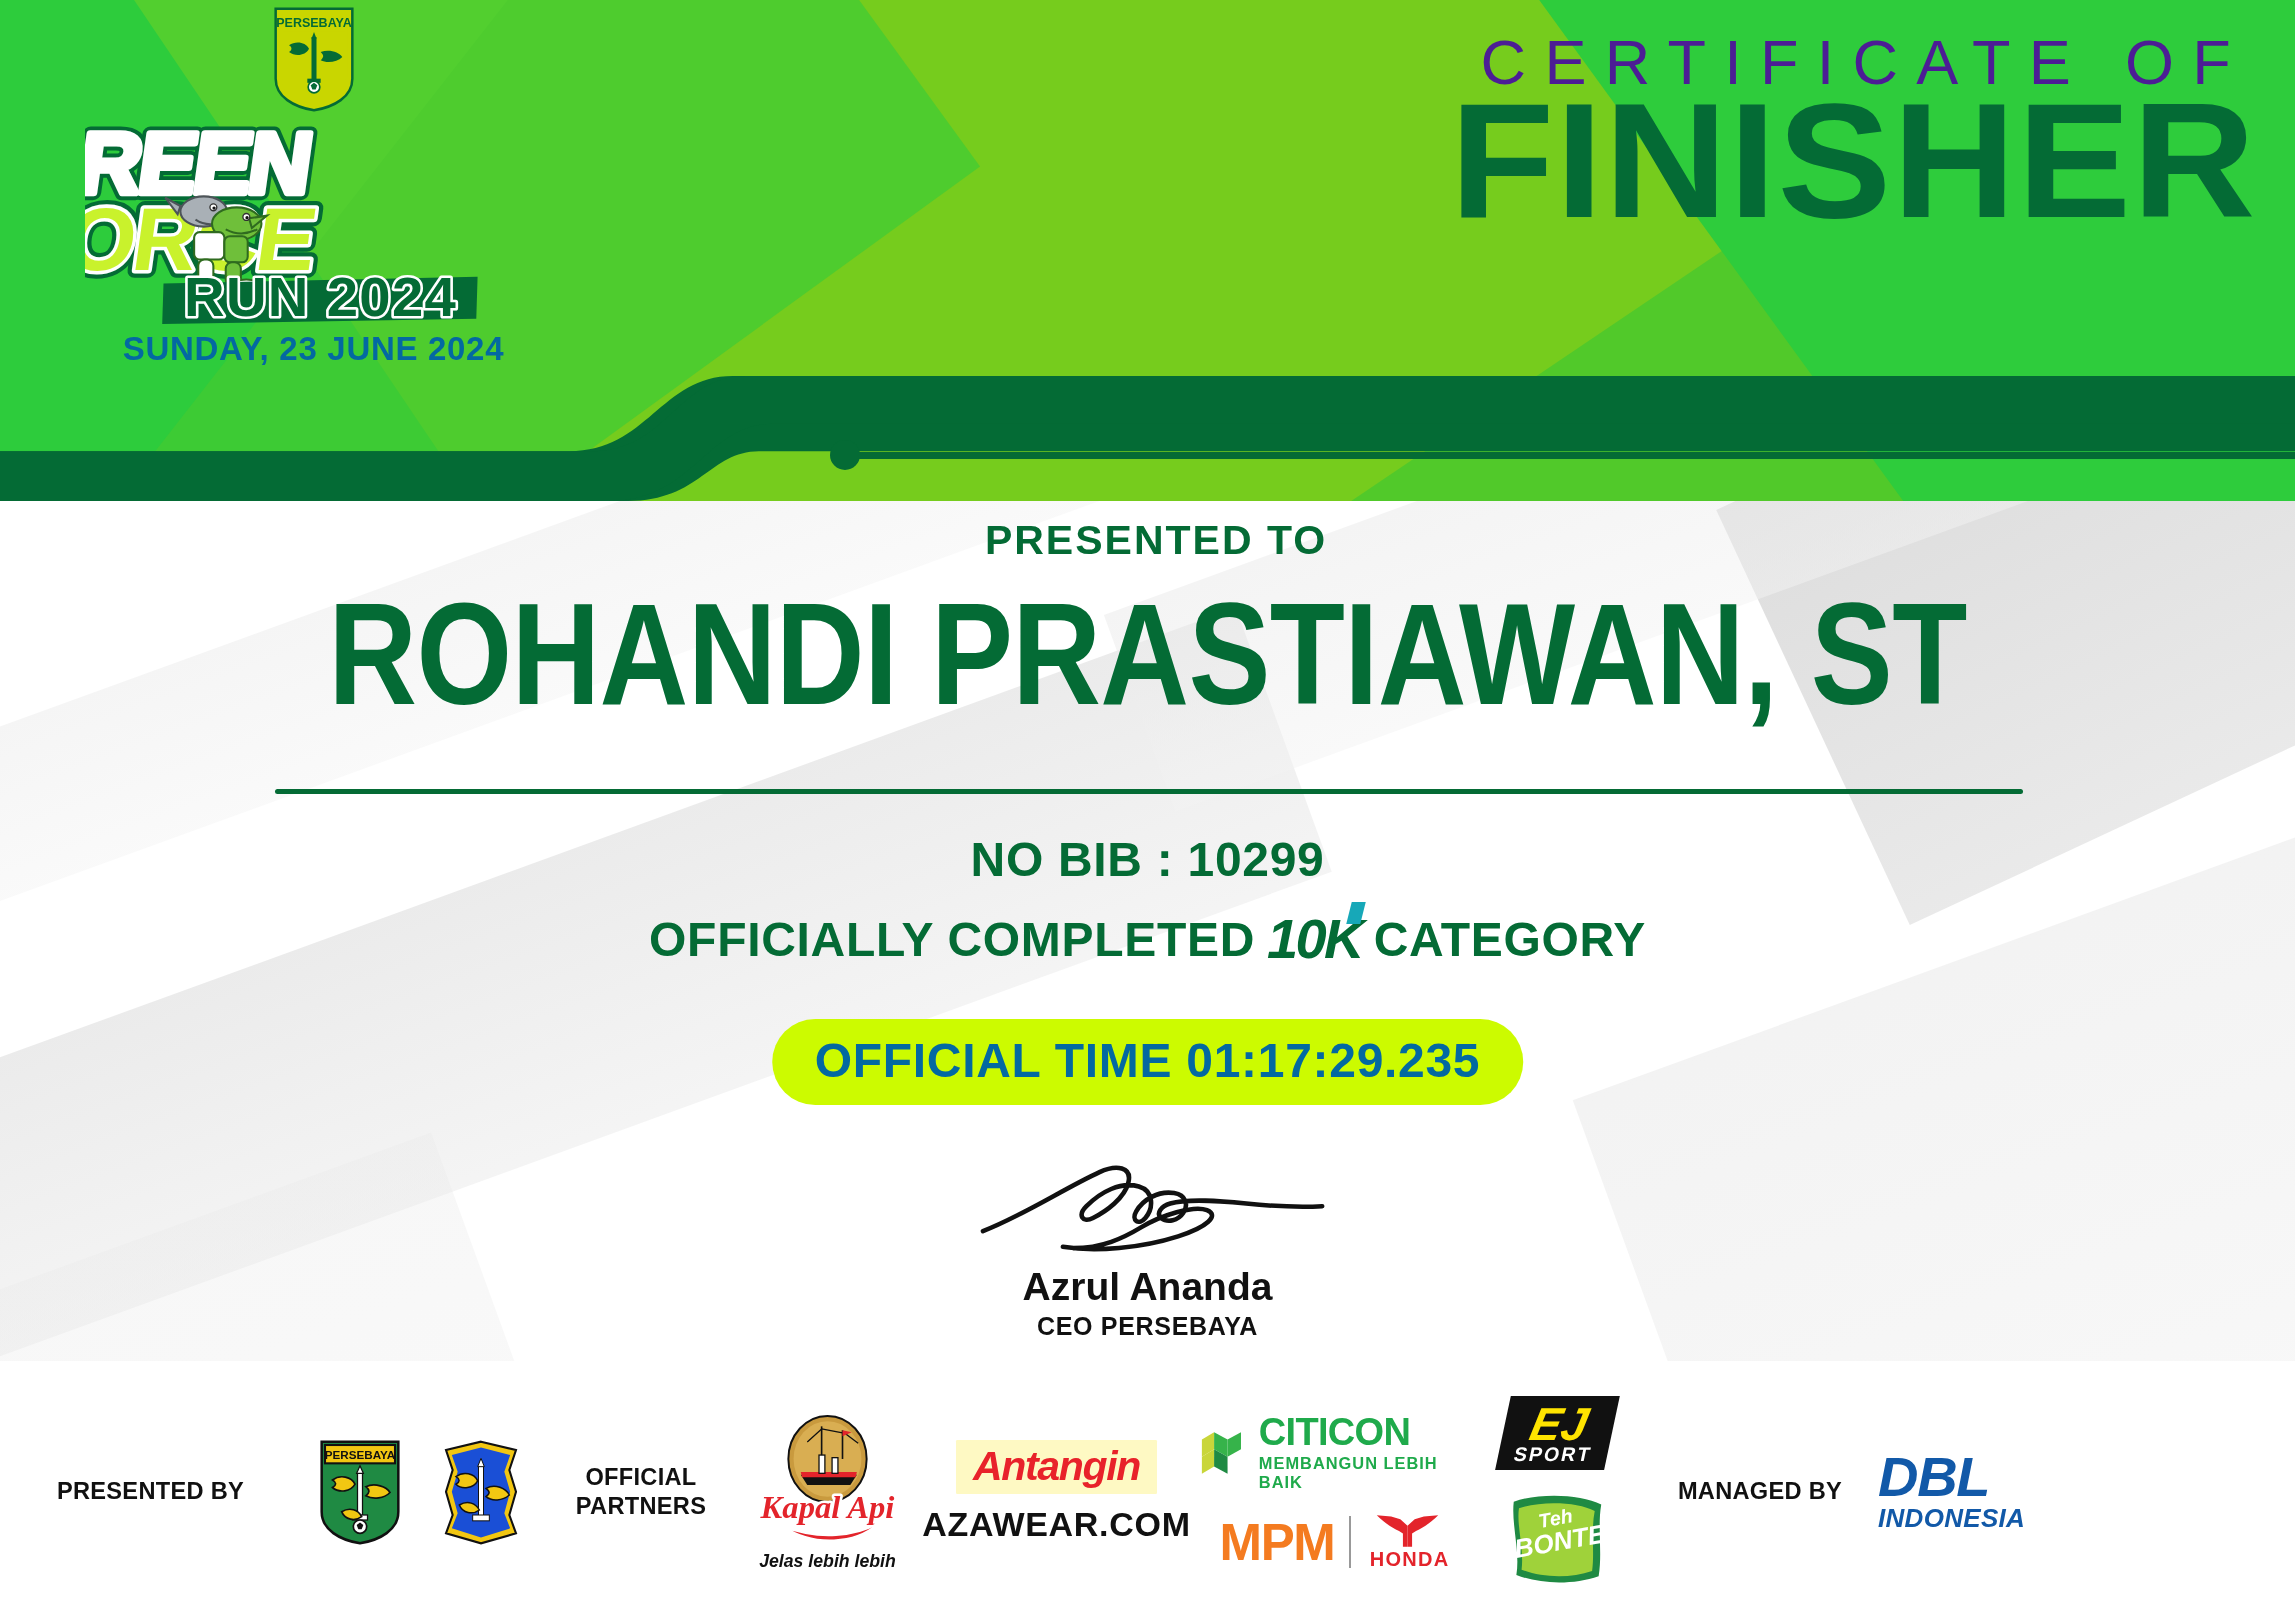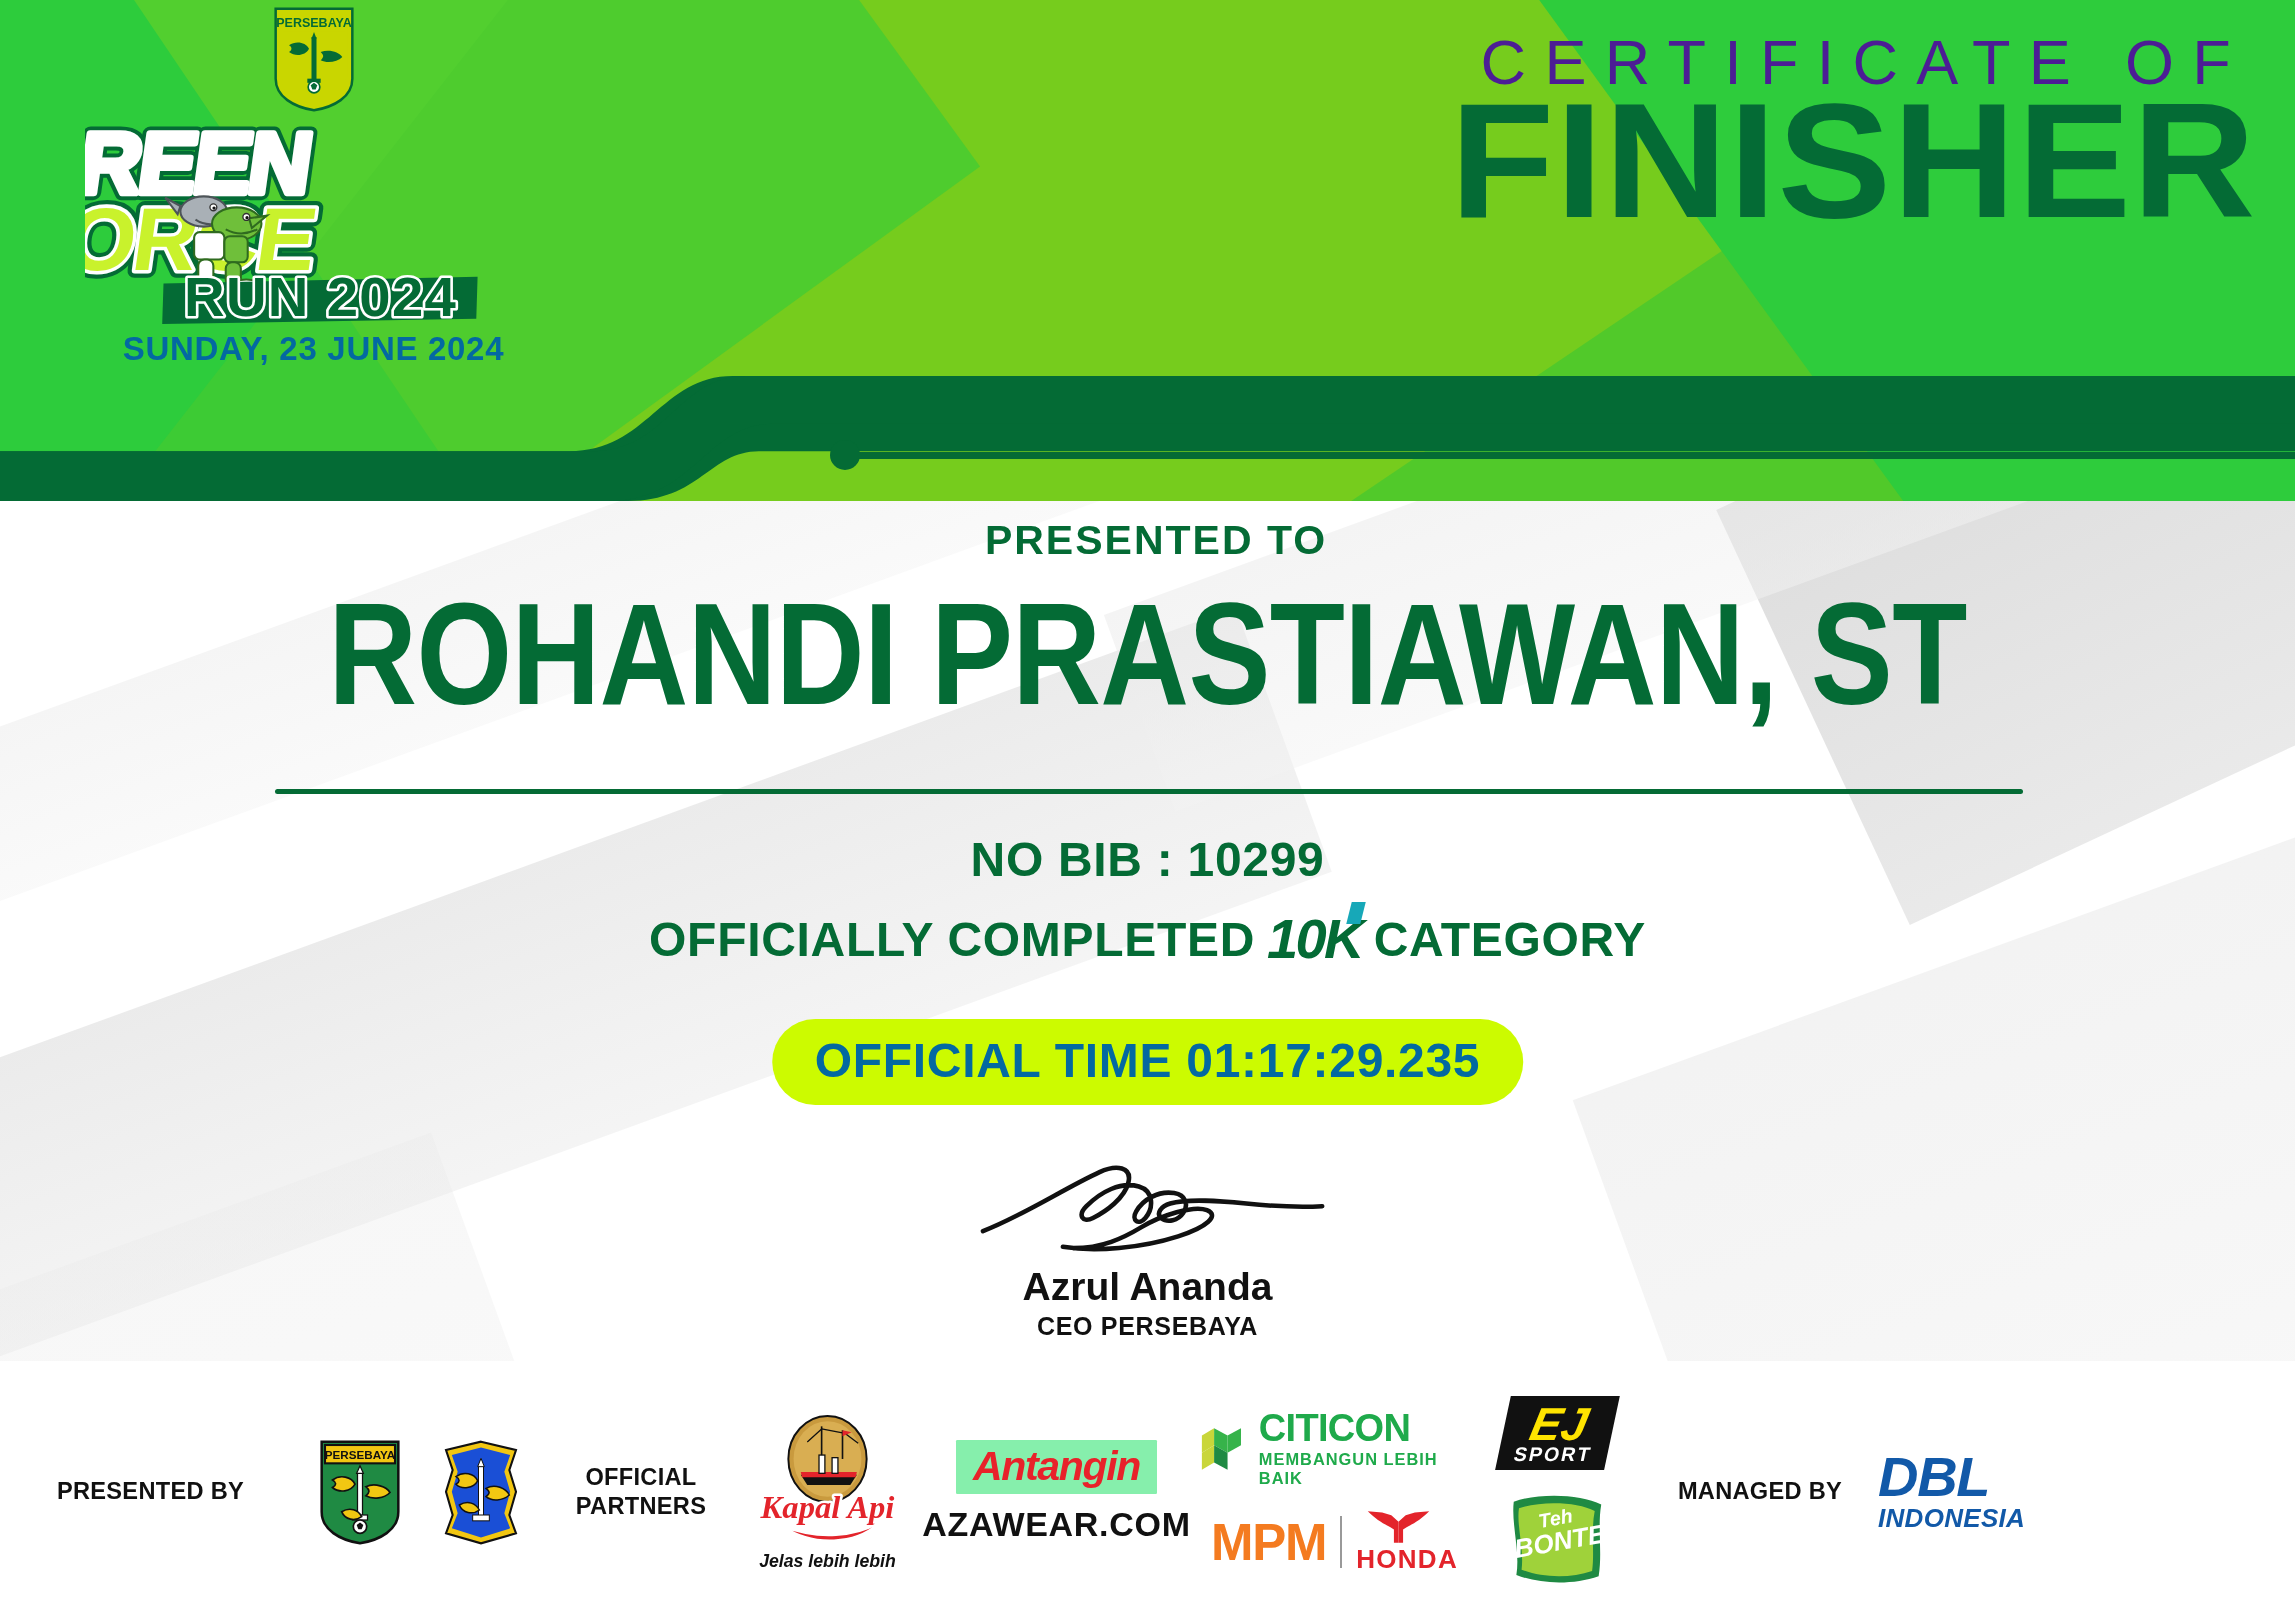--- a/index.html
+++ b/index.html
@@ -81,35 +81,35 @@
   
   .footer{position:absolute;left:0;bottom:0;width:2295px;height:262px;background:#ffffff;z-index:9;
           display:flex;align-items:center;}
   .f-label{font-size:23.6px;font-weight:bold;color:#111;line-height:1.25;text-align:center;
            letter-spacing:0.3px;white-space:pre-line;}
   .sponsor{display:flex;align-items:center;justify-content:center;}
 
   .crest-p{width:84px;height:105px;}
   .crest-s{width:84px;height:105px;}
 
-  .antangin-box{background:#86efac;padding:6.5px 17px;border-radius:1.3px;}
+  .antangin-box{background:#fef9c3;padding:6.5px 17px;border-radius:1.3px;}
   .antangin-txt{font-size:41px;font-weight:bold;color:#e8222a;font-style:italic;letter-spacing:-1.3px;
                 line-height:1;}
   .aza{font-size:34px;font-weight:bold;color:#111;letter-spacing:0.7px;margin-top:11.8px;}
 
   .citicon-txt{font-size:38px;font-weight:bold;color:#1faa4b;letter-spacing:-0.7px;line-height:1;}
   .citicon-sub{font-size:16.4px;font-weight:bold;color:#1faa4b;letter-spacing:1px;margin-top:2.6px;}
 
   .ej{background:#111;transform:skewX(-12deg);padding:6.5px 15.7px 5.2px;text-align:center;}
   .ej-e{font-size:46px;font-weight:bold;color:#ffe400;line-height:.92;font-style:italic;}
   .ej-s{font-size:19.6px;font-weight:bold;color:#fff;letter-spacing:2px;line-height:1;}
 
   .mpm{font-size:51px;font-weight:bold;color:#f47b20;letter-spacing:-1.3px;line-height:1;}
   .honda-wing{display:block;}
-  .honda-txt{font-size:26px;font-weight:bold;color:#e3242b;letter-spacing:1.3px;text-align:right;}
+  .honda-txt{font-size:20px;font-weight:bold;color:#e3242b;letter-spacing:1.3px;text-align:right;}
 
   .dbl{font-size:56px;font-weight:bold;color:#1259a8;font-style:italic;letter-spacing:-1.3px;line-height:.95;}
   .dbl-sub{font-size:26px;font-weight:bold;color:#1259a8;font-style:italic;letter-spacing:0.3px;}
 
   .kapal-sub{font-size:17.7px;font-weight:bold;color:#111;font-style:italic;margin-top:2.6px;}
 </style>
 </head>
 <body>
 
 <div class="cert">

